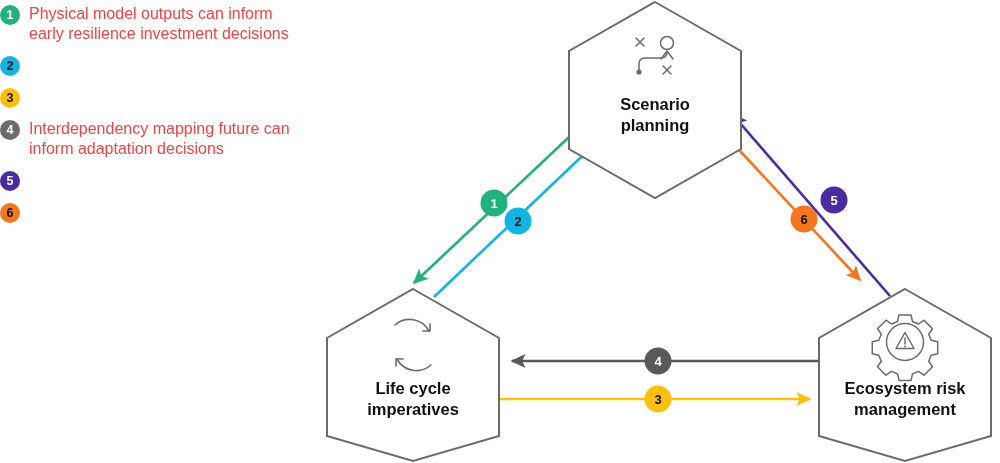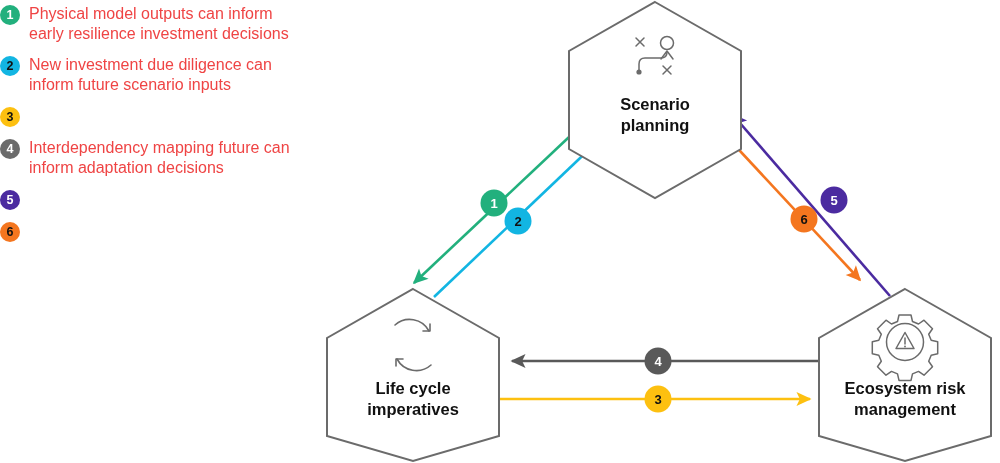--- a/index.html
+++ b/index.html
@@ -86,21 +86,20 @@
 
 <div id="legend">
 
   <div class="legend-item">
     <div class="legend-badge" style="background: rgb(34, 176, 125); color: rgb(255, 255, 255);">1</div>
     <div class="legend-text">Physical model outputs can inform early resilience investment decisions</div>
   </div>
 
   <div class="legend-item">
     <div class="legend-badge" style="background: rgb(18, 181, 226); color: rgb(17, 17, 17);">2</div>
-    <div class="legend-text">New investment due diligence can inform future scenario inputs</div>
   </div>
 
   <div class="legend-item">
     <div class="legend-badge" style="background: rgb(253, 192, 16); color: rgb(17, 17, 17);">3</div>
   </div>
 
   <div class="legend-item">
     <div class="legend-badge" style="background: rgb(107, 107, 107); color: rgb(255, 255, 255);">4</div>
     <div class="legend-text">Interdependency mapping future can inform adaptation decisions</div>
   </div>

